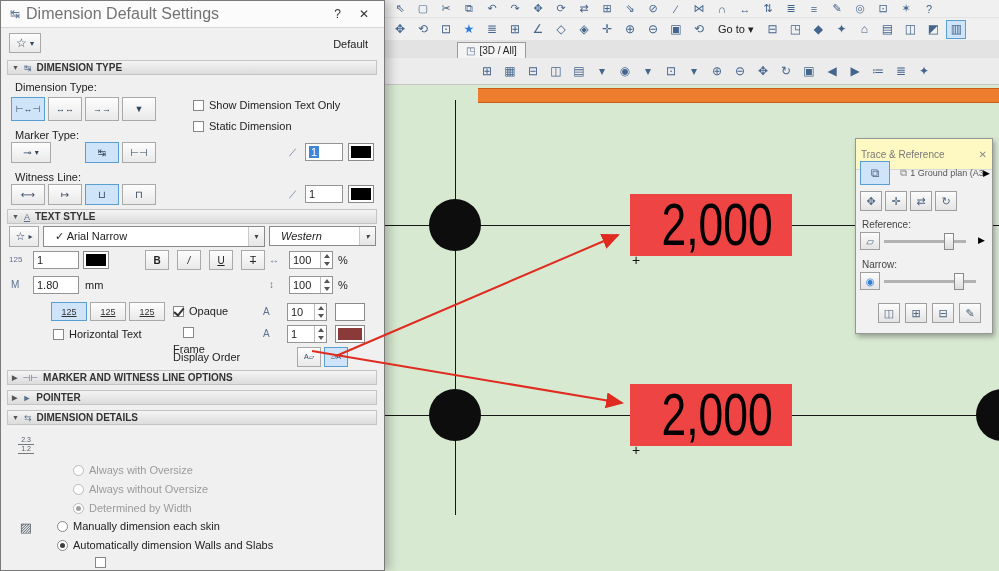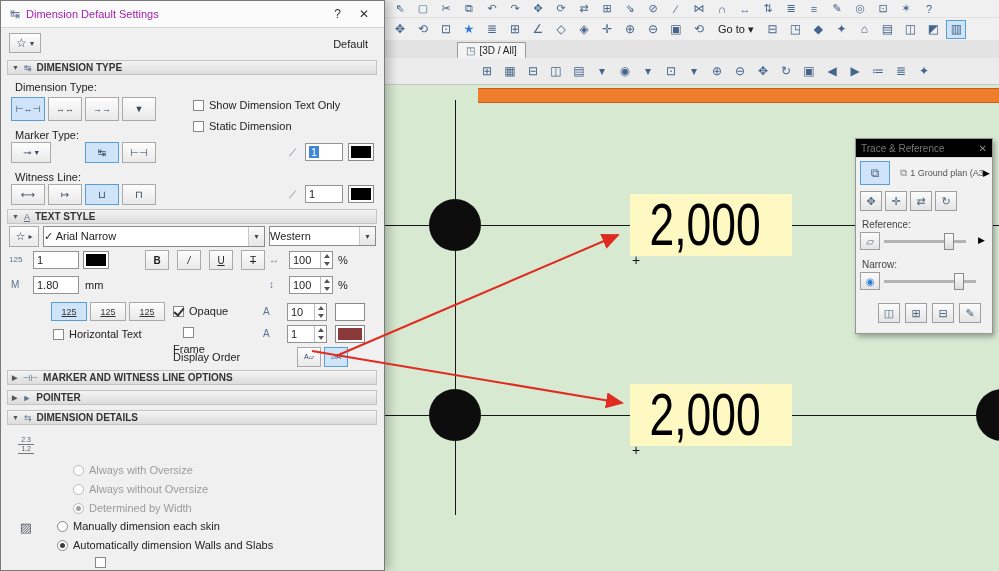--- a/index.html
+++ b/index.html
@@ -22,44 +22,44 @@
   .tab .ticon{color:#556b84;font-size:10px;}
 
   
   .canvas{position:absolute;left:385px;top:58px;right:0;bottom:0;background:var(--canvas_green);overflow:hidden;}
   .canvas-toolbar{position:absolute;left:0;top:0;right:0;height:26px;background:#ececec;border-bottom:1px solid #c6c6c6;display:flex;align-items:center;gap:3px;padding-left:92px;}
   .canvas-toolbar .tbi{height:20px;font-size:12px;}
   .orange-bar{position:absolute;left:93px;top:30px;right:0;height:13px;background:var(--orange);border-top:1px solid #c75d18;border-bottom:1px solid #c75d18;}
   .vline{position:absolute;left:70px;top:42px;width:1px;height:415px;background:#161616;}
   .hline{position:absolute;left:0;right:0;height:1px;background:#161616;}
   .bubble{position:absolute;width:52px;height:52px;border-radius:50%;background:#0d0d0d;}
-  .dim-box{position:absolute;width:162px;height:62px;background:#fef9c3;display:flex;align-items:center;justify-content:flex-start;}
+  .dim-box{position:absolute;width:162px;height:62px;background:#ef4444;display:flex;align-items:center;justify-content:flex-end;}
   .dim-text{font-size:60px;line-height:60px;color:#000;transform:scaleX(0.74);white-space:nowrap;}
   .plus-mark{position:absolute;font-size:14px;color:#111;}
 
   
   .trace{position:absolute;left:470px;top:80px;width:136px;height:194px;background:#f1f1f1;border:1px solid #979797;box-shadow:2px 3px 5px rgba(0,0,0,.3);font-size:10px;}
-  .trace .tp-title{height:18px;display:flex;align-items:center;justify-content:space-between;padding:0 5px;color:#787878;border-bottom:1px solid #d8d8d8;background:#000000;}
+  .trace .tp-title{height:18px;display:flex;align-items:center;justify-content:space-between;padding:6px 5px;color:#787878;border-bottom:1px solid #d8d8d8;background:#fef9c3;}
   .trace .tp-close{color:#8a8a8a;background:none;border:none;font-size:10px;padding:0;font-family:inherit;}
   .tpbtn{border:1px solid #9f9f9f;background:linear-gradient(#fcfcfc,#e4e4e4);display:flex;align-items:center;justify-content:center;color:#4d647e;font-family:inherit;padding:0;}
   .tpbtn.pressed{background:var(--selection_bg);border-color:var(--selection_border);}
   .tp-dd{position:absolute;left:38px;top:0;width:84px;height:24px;display:flex;align-items:center;gap:3px;padding:0 2px;color:#555;overflow:hidden;white-space:nowrap;}
   .tp-label{position:absolute;left:6px;color:#444;}
   .tp-track{position:absolute;height:3px;background:#b3b3b3;}
   .tp-handle{position:absolute;width:8px;height:15px;border:1px solid #8a8a8a;background:linear-gradient(#fdfdfd,#dcdcdc);}
   .tp-arrow{position:absolute;color:#000;font-size:9px;background:none;border:none;padding:0;font-family:inherit;}
 
   
   .arrows{position:absolute;left:0;top:0;z-index:50;pointer-events:none;}
 
   
   .dialog{position:absolute;left:0;top:0;width:385px;height:571px;background:#f0f0f0;border:1px solid #7a7a7a;box-sizing:border-box;z-index:30;box-shadow:4px 0 10px rgba(0,0,0,.25);}
   .dlg-title{height:26px;background:#fbfbfb;border-bottom:1px solid #d6d6d6;display:flex;align-items:center;gap:6px;padding:0 9px;}
   .dlg-title .dicon{color:#5d7globalThis0;color:#5d7390;font-size:12px;}
-  .dlg-title .ttl{font-size:11px;color:#a21caf;flex:1;}
+  .dlg-title .ttl{font-size:16px;color:#737373;flex:1;}
   .winbtn{background:none;border:none;font-size:12px;color:#333;padding:0 6px;font-family:inherit;}
   .dlg-body{position:relative;width:100%;height:calc(100% - 26px);}
   .abs{position:absolute;}
   .sec{position:absolute;left:6px;right:7px;height:15px;background:linear-gradient(#f4f4f4,#dcdcdc);border:1px solid #c4c4c4;display:flex;align-items:center;gap:5px;padding:0 4px;font-size:10px;font-weight:bold;color:#333;box-sizing:border-box;}
   .sec .tri{font-size:7px;color:#555;}
   .sec .sicon{font-size:9px;color:#5d7390;font-weight:normal;}
   .lbl{color:#222;}
   .dim-lbl{position:absolute;font-size:11px;color:#222;}
   .mbtn{border:1px solid #a9a9a9;background:linear-gradient(#fdfdfd,#e9e9e9);display:flex;align-items:center;justify-content:center;color:#33475e;font-size:10px;font-family:inherit;padding:0;box-sizing:border-box;}
   .mbtn.sel{background:var(--selection_bg);border-color:var(--selection_border);}
@@ -75,21 +75,21 @@
   .swatch{border:1px solid #8a8a8a;background:#fff;padding:2px;display:flex;box-sizing:border-box;}
   .swatch i{flex:1;}
   .field{position:absolute;display:flex;align-items:center;gap:5px;}
   .cb{position:relative;width:11px;height:11px;border:1px solid #878787;background:#fff;box-sizing:border-box;flex:none;}
   .cb.checked::after{content:"";position:absolute;left:2px;top:-1px;width:4px;height:8px;border-right:2px solid #333;border-bottom:2px solid #333;transform:rotate(40deg);}
   .rd{position:relative;width:11px;height:11px;border:1px solid #878787;border-radius:50%;background:#fff;box-sizing:border-box;flex:none;}
   .rd.on::after{content:"";position:absolute;left:2px;top:2px;width:5px;height:5px;border-radius:50%;background:#3d3d3d;}
   .field.disabled .lbl{color:#9b9b9b;}
   .field.disabled .rd{border-color:#b9b9b9;}
   .field.disabled .rd.on::after{background:#a0a0a0;}
-  .select{border:1px solid #8a8a8a;background:#fff;display:flex;align-items:center;justify-content:space-between;padding:0 0 0 0;box-sizing:border-box;font-size:11px;}
+  .select{border:1px solid #8a8a8a;background:#fff;display:flex;align-items:center;justify-content:space-between;padding:0 0 0 11px;box-sizing:border-box;font-size:11px;}
   .select .dd{width:15px;align-self:stretch;display:flex;align-items:center;justify-content:center;border-left:1px solid #c9c9c9;background:linear-gradient(#fafafa,#e6e6e6);font-size:8px;color:#444;}
   .iconlbl{position:absolute;color:#5d7390;font-size:10px;}
   .sample span{font-size:9px;color:#333;}
   .sample.above span{text-decoration:underline;}
   .mini-draw{position:absolute;border:0;color:#55606b;display:flex;flex-direction:column;align-items:center;justify-content:center;font-size:7px;line-height:8px;}
   .mini-draw .ln{border-bottom:1px solid #777;padding:0 3px;}
 </style>
 </head>
 <body>
 
@@ -497,21 +497,21 @@
       </div>
 
       <button class="mbtn abs" style="left:8px;top:198px;width:30px;height:21px;gap:3px;">
         <span style="font-size:11px;">☆</span>
         <span style="font-size:8px;">▸</span>
       </button>
       <div class="select abs" style="left:42px;top:198px;width:222px;height:21px;">
         <span>✓ Arial Narrow</span>
         <span class="dd">▾</span>
       </div>
-      <div class="select abs" style="left:268px;top:198px;width:107px;height:20px;">
+      <div class="select abs" style="left:268px;top:198px;width:107px;height:20px;font-style:italic;">
         <span>Western</span>
         <span class="dd">▾</span>
       </div>
 
       <span class="iconlbl" style="left:8px;top:227px;font-size:8px;">125</span>
       <div class="inp abs" style="left:32px;top:223px;width:46px;height:18px;">
         <span>1</span>
       </div>
       <button class="swatch abs" style="left:82px;top:223px;width:26px;height:18px;">
           <i style="background:var(--pen_black);"></i>

